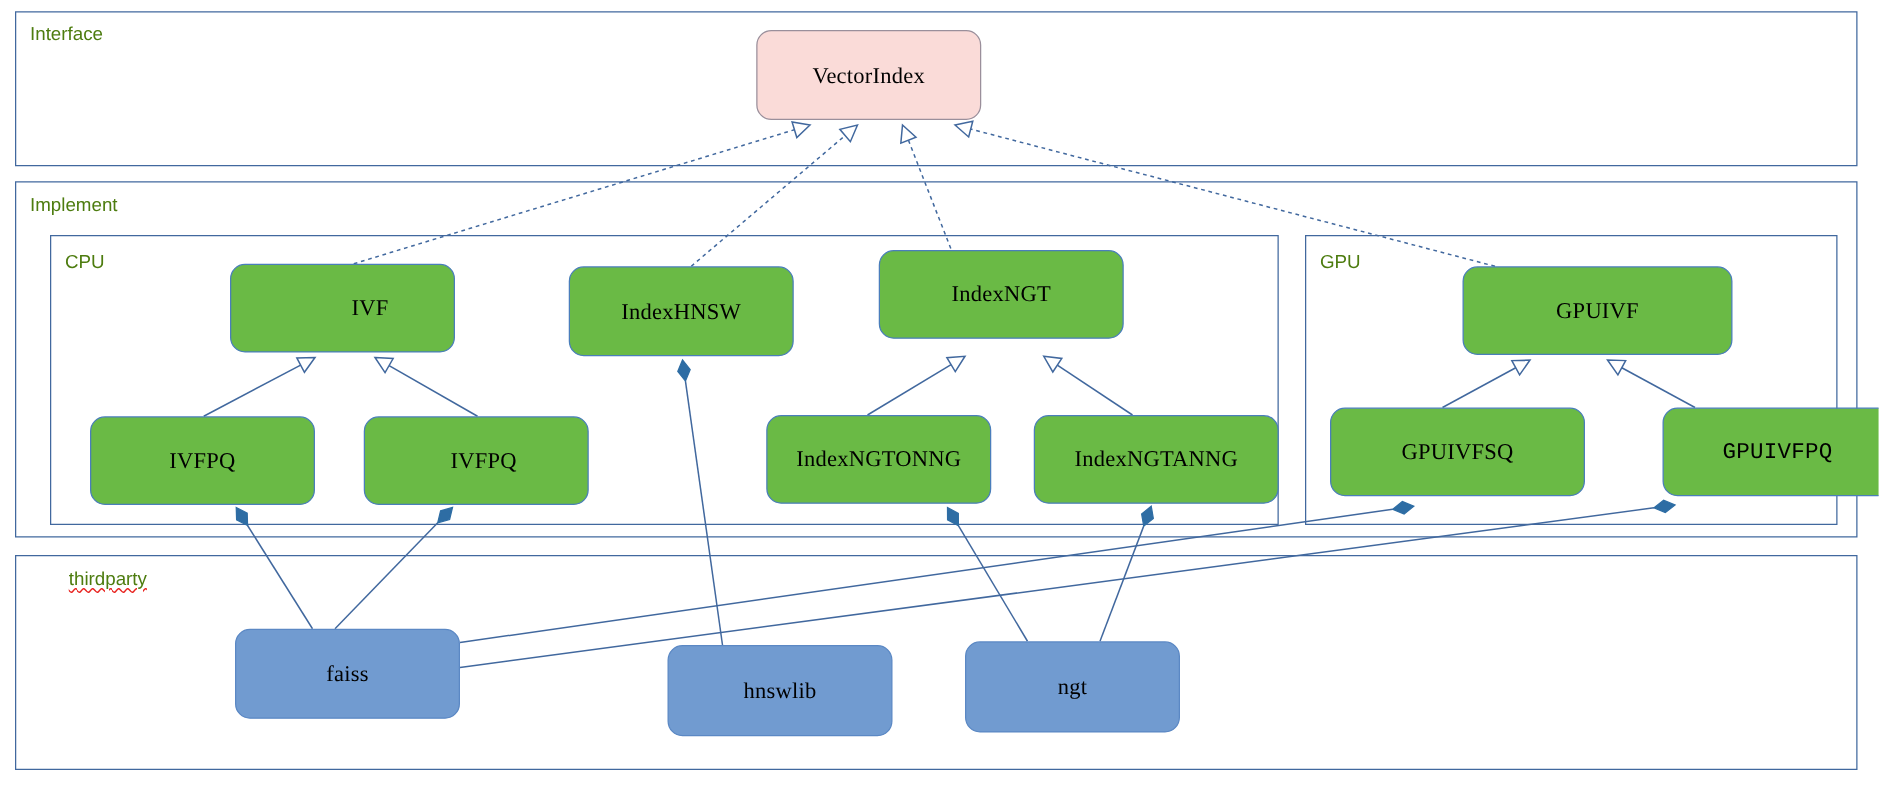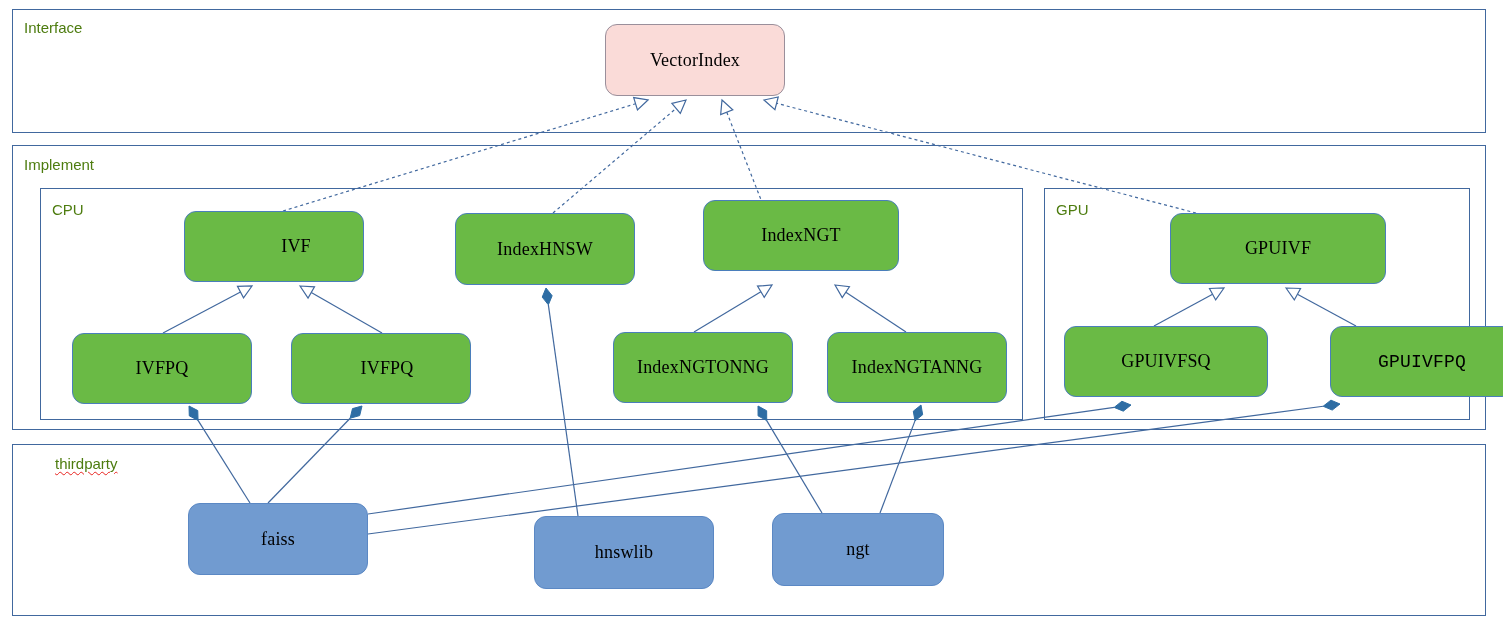--- a/index.html
+++ b/index.html
@@ -179,21 +179,21 @@
       </div>
       <div class="node impl" style="left: 72px; top: 333px; width: 180px; height: 71px;">
         <span>IVFPQ</span>
       </div>
       <div class="node impl" style="left: 291px; top: 333px; width: 180px; height: 71px; padding-left: 12px;">
         <span>IVFPQ</span>
       </div>
       <div class="node impl" style="left: 613px; top: 332px; width: 180px; height: 71px;">
         <span>IndexNGTONNG</span>
       </div>
-      <div class="node impl" style="left: 827px; top: 332px; width: 180px; height: 71px;">
+      <div class="node impl" style="left: 827px; top: 332px; width: 196px; height: 71px;">
         <span>IndexNGTANNG</span>
       </div>
       <div class="node impl" style="left: 1064px; top: 326px; width: 204px; height: 71px;">
         <span>GPUIVFSQ</span>
       </div>
       <div class="node impl" style="left: 1330px; top: 326px; width: 184px; height: 71px; font-family: Liberation Mono, monospace;">
         <span>GPUIVFPQ</span>
       </div>
       <div class="node third" style="left: 188px; top: 503px; width: 180px; height: 72px;">
         <span>faiss</span>

